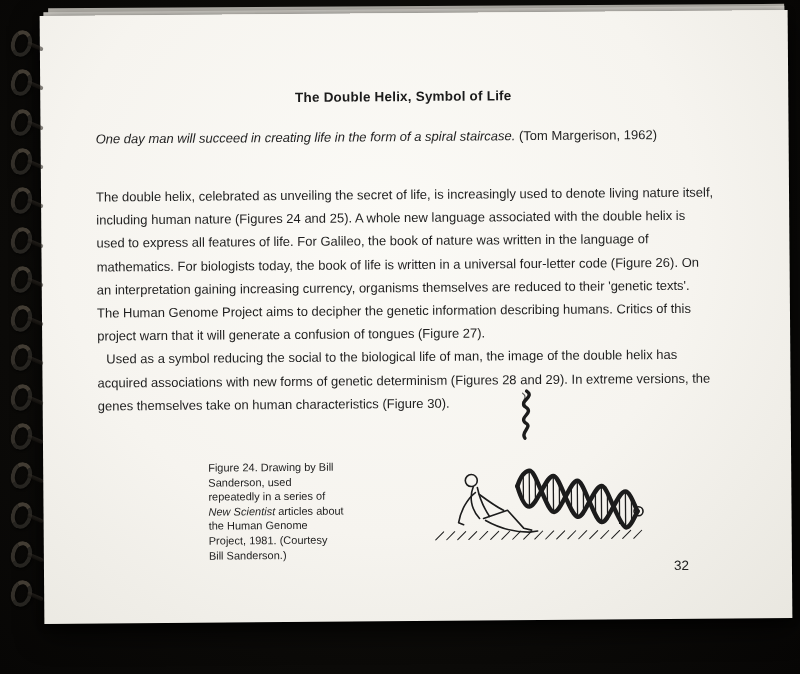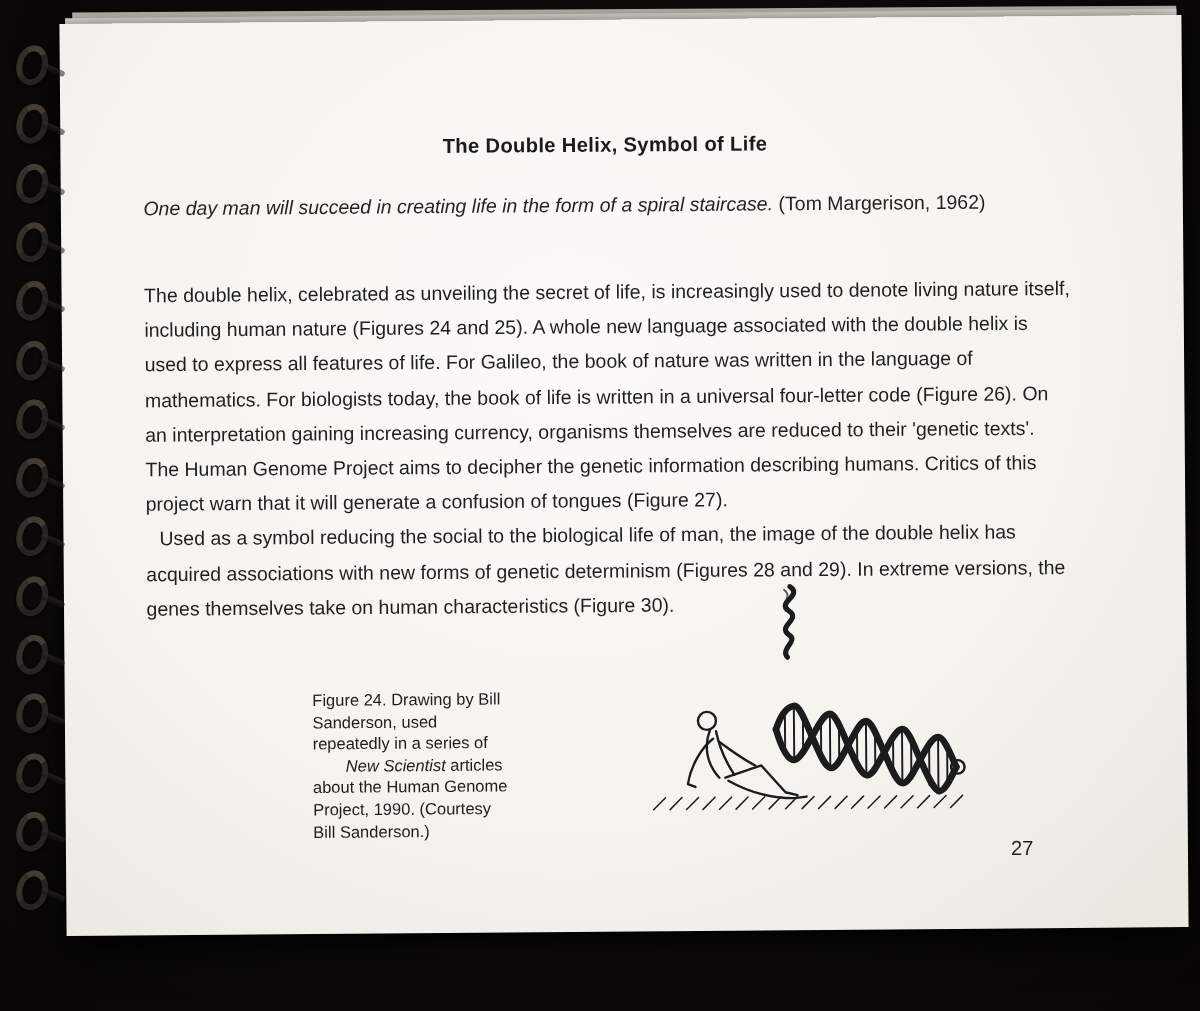--- a/index.html
+++ b/index.html
@@ -50,21 +50,21 @@
     position: absolute; left: 55px; top: 170px; width: 618px;
     font-size: 13px; line-height: 23.2px; color: #1f1f1f;
   }
   .bodytext p { margin: 0; }
   .para2 { text-indent: 9px; }
   .caption {
     position: absolute; left: 165px; top: 446px; width: 136px;
     font-size: 11px; line-height: 14.6px; color: #1d1d1d;
   }
   .cap-label { font-weight: normal; }
-  .cap-italic { font-style: italic; margin-left: 22px; }
+  .cap-italic { font-style: italic; }
   .illustration { position: absolute; left: 384px; top: 444px; width: 226px; height: 90px; }
   .doodle { position: absolute; left: 470px; top: 376px; width: 27px; height: 53px; }
   .pagenum { position: absolute; left: 630px; top: 547px; font-size: 13.5px; color: #222; }
   svg { display: block; width: 100%; height: 100%; }
   .ink { stroke: #1c1c1c; fill: none; stroke-linecap: round; stroke-linejoin: round; }
 </style>
 </head>
 <body>
 
 <div class="photo">
@@ -83,21 +83,21 @@
       <p class="para2">Used as a symbol reducing the social to the biological life of man, the image of the double helix has acquired associations with new forms of genetic determinism (Figures 28 and 29).  In extreme versions, the genes themselves take on human characteristics (Figure 30).</p>
     </div>
 
     <div class="doodle" aria-label="Small hand-drawn helix ribbon sketch">
       <svg viewBox="0 0 27 53" aria-hidden="true">
         <path class="ink" stroke-width="3.4" d="M14,3 C23,9 5,13 13,19 C22,25 5,29 13,35 C20,39 7,44 12,50"></path>
         <path class="ink" stroke-width="1.2" opacity="0.7" d="M10,5 C17,10 6,14 11,19"></path>
       </svg>
     </div>
 
-    <div class="caption"><span class="cap-label">Figure 24.</span><span> Drawing by Bill Sanderson, used repeatedly in a series of </span><span class="cap-italic">New Scientist</span><span> articles about the Human Genome Project, 1990.  (Courtesy Bill Sanderson.)</span></div>
+    <div class="caption"><span class="cap-label">Figure 24.</span><span> Drawing by Bill Sanderson, used repeatedly in a series of </span><span class="cap-italic">New Scientist</span><span> articles about the Human Genome Project, 1981.  (Courtesy Bill Sanderson.)</span></div>
 
     <div class="illustration" aria-label="Line drawing of a man reclining against a DNA double helix">
       <svg viewBox="0 0 226 90" aria-hidden="true">
 
         <path class="ink" stroke-width="1" d="M8,83 l8,-8 m3,8 l8,-8 m3,8 l8,-8 m3,8 l8,-8 m3,8 l8,-8 m3,8 l8,-8 m3,8 l8,-8 m3,8 l8,-8 m3,8 l8,-8 m3,8 l8,-8 m3,8 l8,-8 m3,8 l8,-8 m3,8 l8,-8 m3,8 l8,-8 m3,8 l8,-8 m3,8 l8,-8 m3,8 l8,-8 m3,8 l8,-8 m3,8 l8,-8"></path>
 
         <circle class="ink" stroke-width="1.6" cx="44" cy="24" r="6"></circle>
         <path class="ink" stroke-width="1.6" d="M46,30 C42,40 43,52 52,62"></path>
         <path class="ink" stroke-width="1.6" d="M50,31 C52,41 56,51 62,60"></path>
         <path class="ink" stroke-width="1.6" d="M48,36 C40,42 33,54 31,66 l5,2"></path>
@@ -112,21 +112,21 @@
           <path d="M96,19 L96,44 M102,16 L102,49 M108,21 L108,46"></path>
           <path d="M120,24 L120,49 M126,22 L126,54 M132,27 L132,53"></path>
           <path d="M144,31 L144,56 M150,27 L150,59 M156,33 L156,59"></path>
           <path d="M168,37 L168,62 M174,32 L174,65 M180,39 L180,64"></path>
           <path d="M192,43 L192,68 M198,38 L198,70 M204,45 L204,69"></path>
         </g>
         <circle class="ink" stroke-width="1.6" cx="211" cy="56" r="4.5"></circle>
       </svg>
     </div>
 
-    <div class="pagenum">27</div>
+    <div class="pagenum">32</div>
 
   </div>
 
   <div class="binding">
       <div class="coil" style="top: 30px;"></div>
       <div class="coil" style="top: 69.3px;"></div>
       <div class="coil" style="top: 108.6px;"></div>
       <div class="coil" style="top: 147.9px;"></div>
       <div class="coil" style="top: 187.2px;"></div>
       <div class="coil" style="top: 226.5px;"></div>

